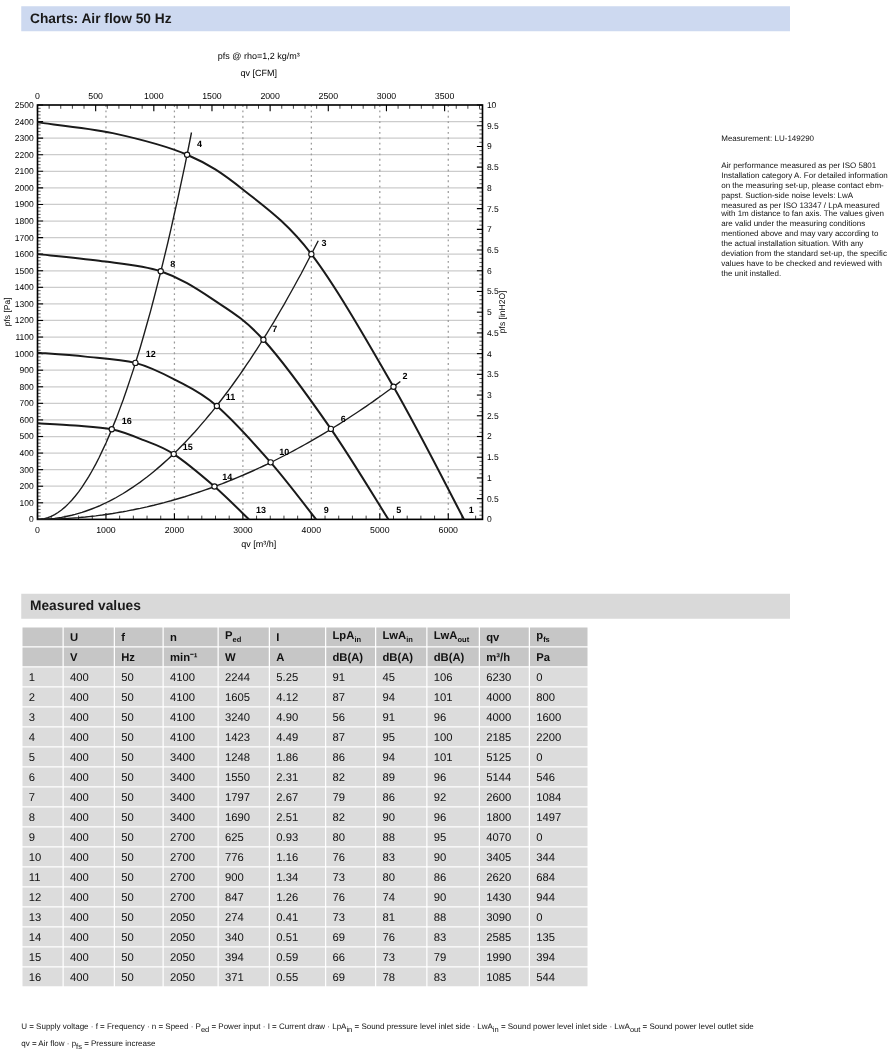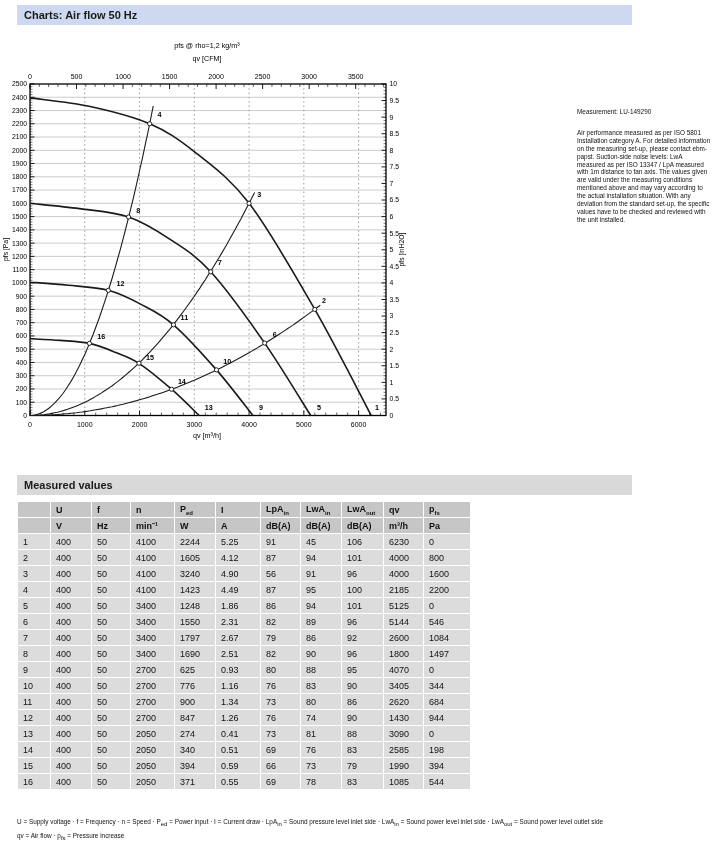--- a/index.html
+++ b/index.html
@@ -693,21 +693,21 @@
           <td>14</td>
           <td>400</td>
           <td>50</td>
           <td>2050</td>
           <td>340</td>
           <td>0.51</td>
           <td>69</td>
           <td>76</td>
           <td>83</td>
           <td>2585</td>
-          <td>198</td>
+          <td>135</td>
         </tr>
         <tr>
           <td>15</td>
           <td>400</td>
           <td>50</td>
           <td>2050</td>
           <td>394</td>
           <td>0.59</td>
           <td>66</td>
           <td>73</td>

